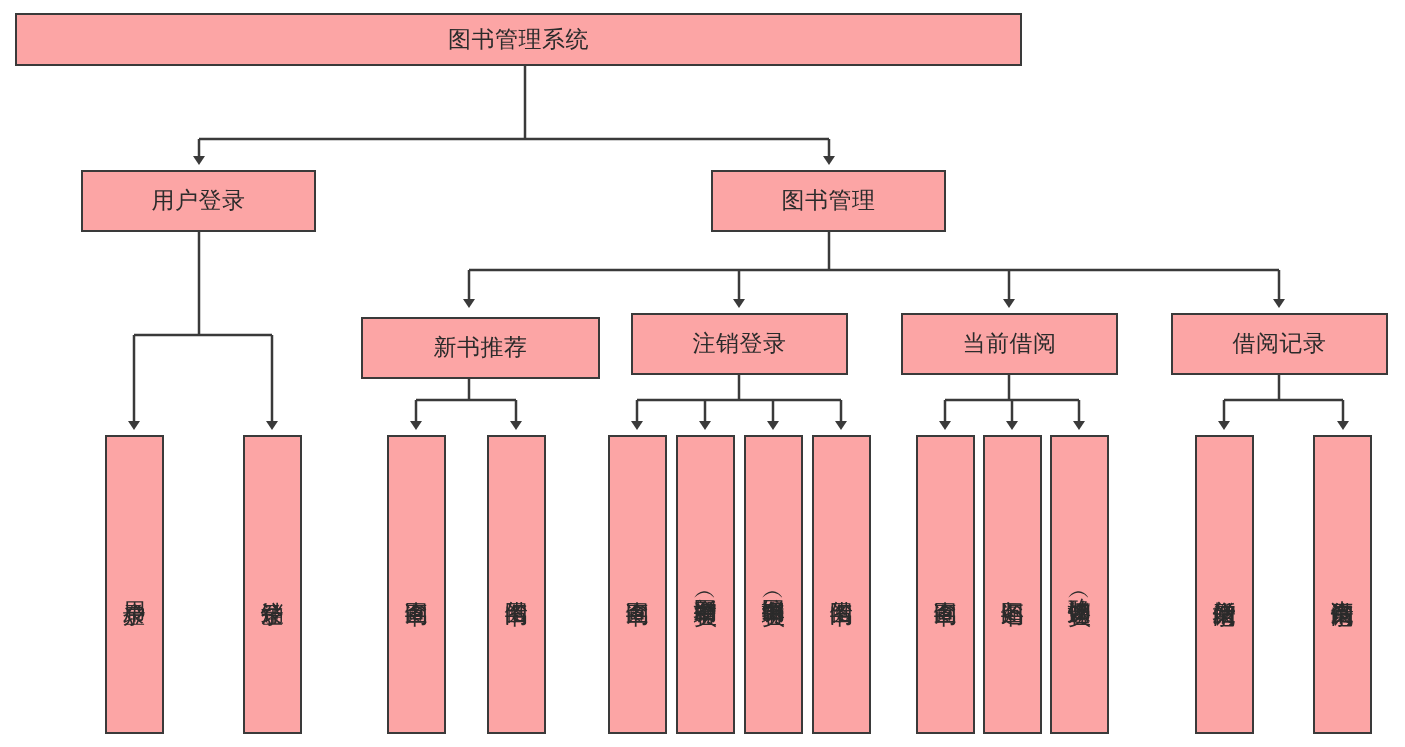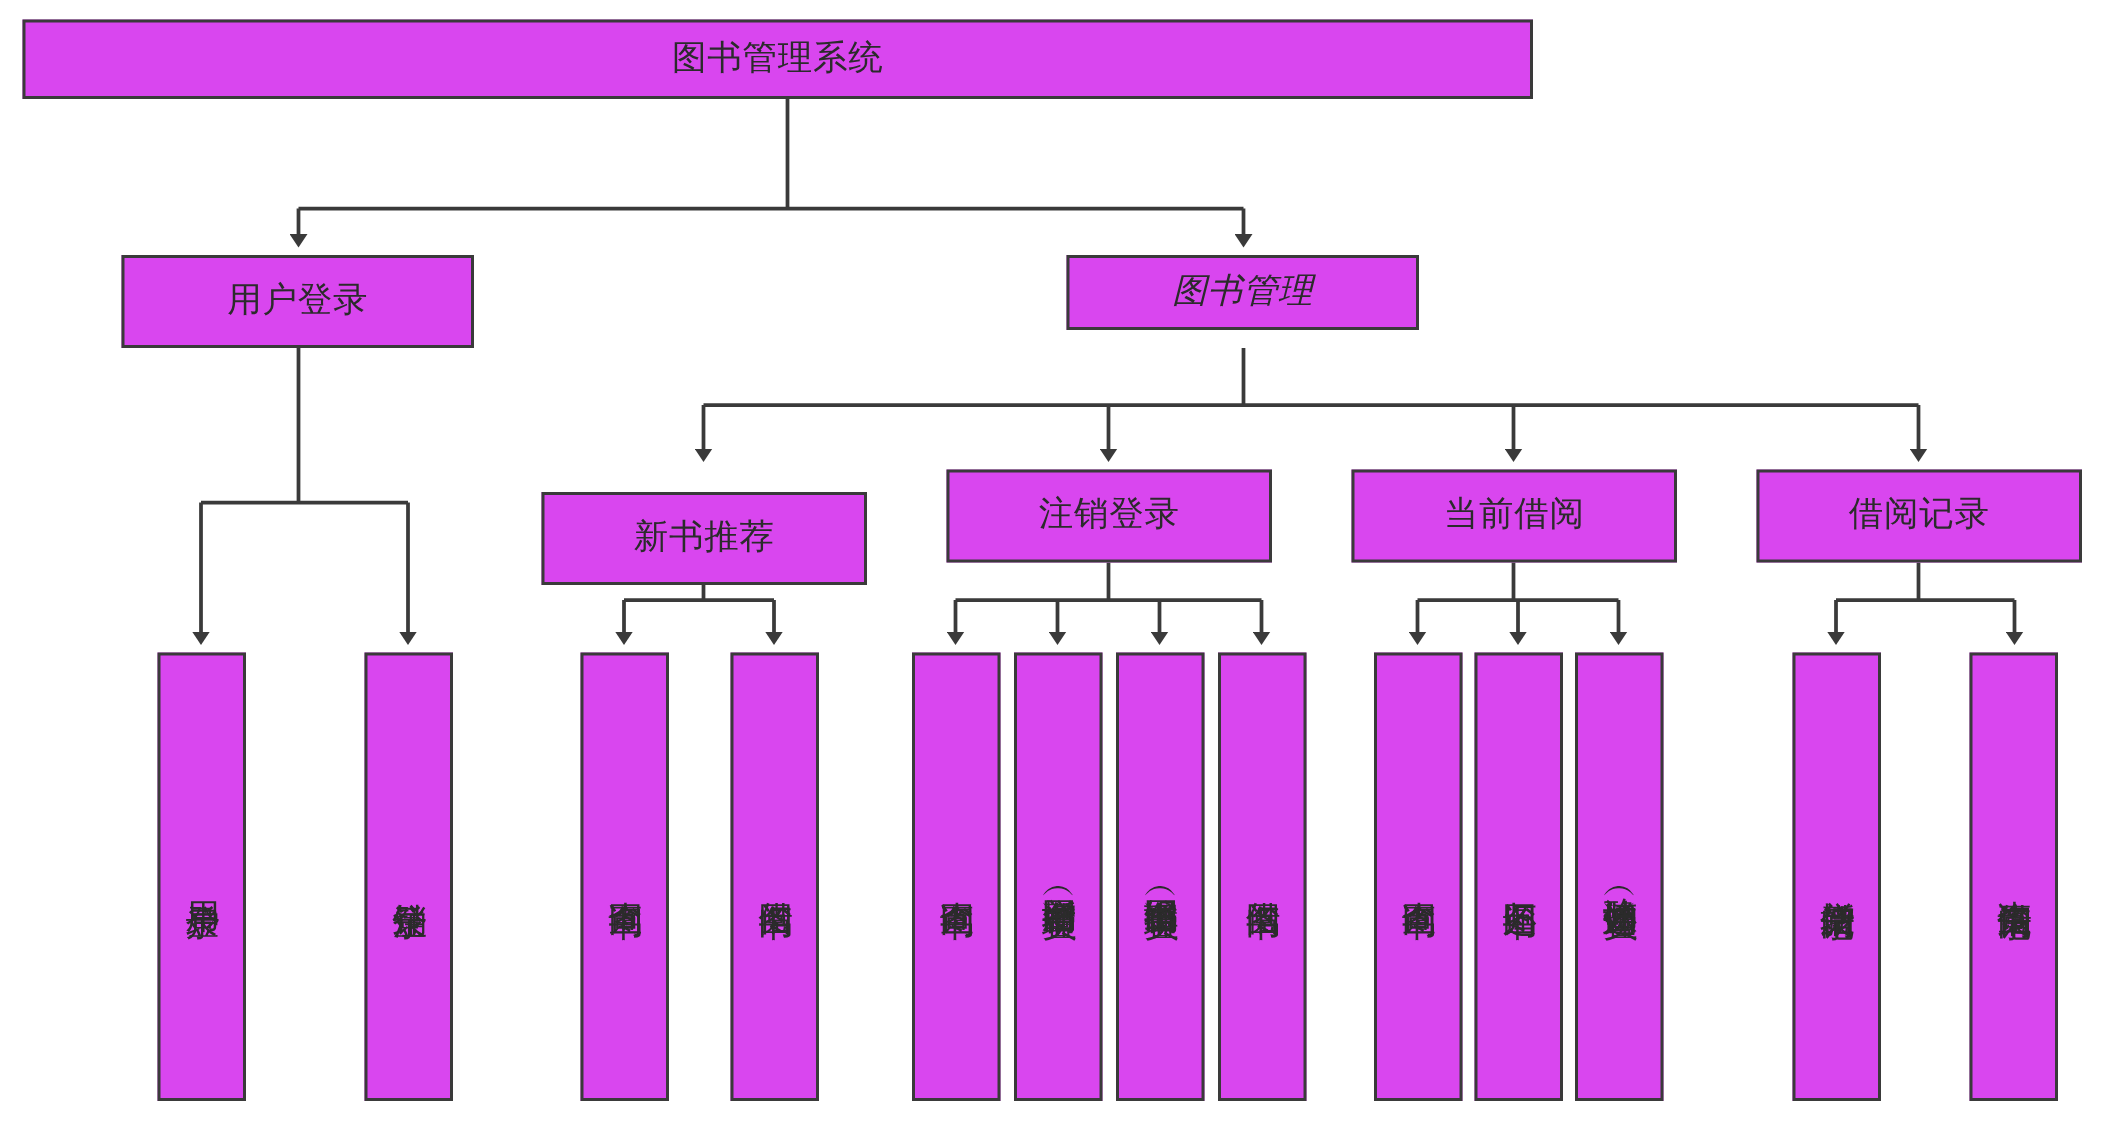--- a/index.html
+++ b/index.html
@@ -21,21 +21,21 @@
     position: absolute;
     left: 0;
     top: 0;
     width: 1405px;
     height: 747px;
     pointer-events: none;
   }
   .node {
     position: absolute;
     box-sizing: border-box;
-    background: #d946ef;
+    background: #fca5a5;
     border: 2.5px solid #3a3a3a;
     display: flex;
     align-items: center;
     justify-content: center;
     color: #2b2b2b;
   }
   .node.horizontal {
     font-size: 23px;
     letter-spacing: 0.5px;
     line-height: 1.1;
@@ -117,25 +117,25 @@
     </g>
   </svg>
 
   <div class="node horizontal" style="left:15px; top:13px; width:1007px; height:53px;">
     <span class="label">图书管理系统</span>
   </div>
 
   <div class="node horizontal" style="left:81px; top:170px; width:235px; height:62px;">
     <span class="label">用户登录</span>
   </div>
-  <div class="node horizontal" style="left:711px; top:170px; width:235px; height:50px;font-style:italic;">
+  <div class="node horizontal" style="left:711px; top:170px; width:235px; height:62px;">
     <span class="label">图书管理</span>
   </div>
 
-  <div class="node horizontal" style="left:361px; top:328px; width:217px; height:62px;">
+  <div class="node horizontal" style="left:361px; top:317px; width:239px; height:62px;">
     <span class="label">新书推荐</span>
   </div>
   <div class="node horizontal" style="left:631px; top:313px; width:217px; height:62px;">
     <span class="label">注销登录</span>
   </div>
   <div class="node horizontal" style="left:1171px; top:313px; width:217px; height:62px;">
     <span class="label">借阅记录</span>
   </div>
   <div class="node horizontal" style="left:901px; top:313px; width:217px; height:62px;">
     <span class="label">当前借阅</span>

